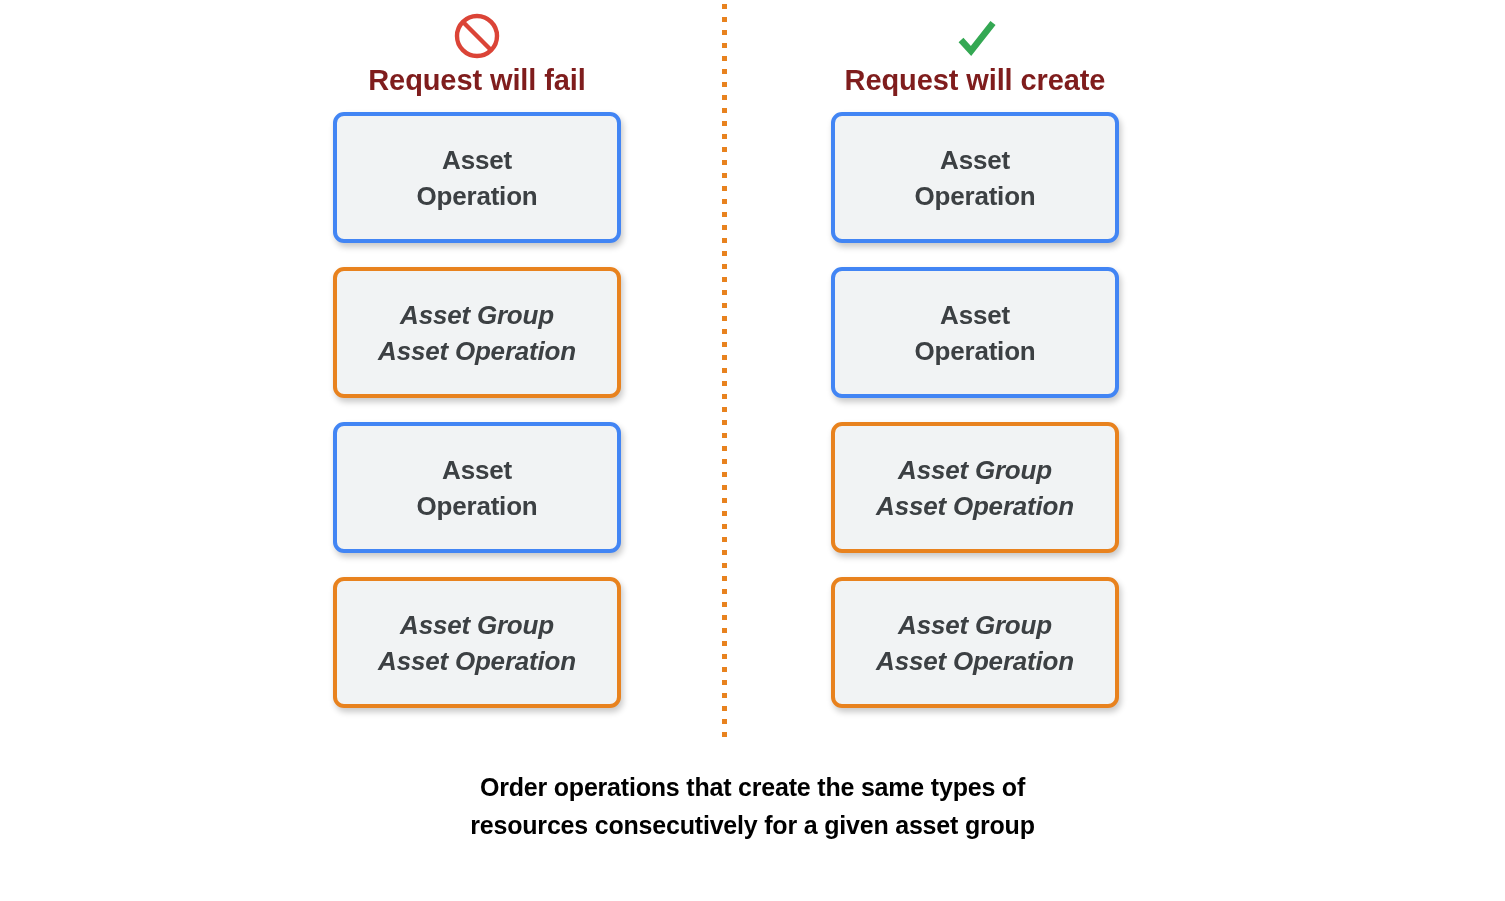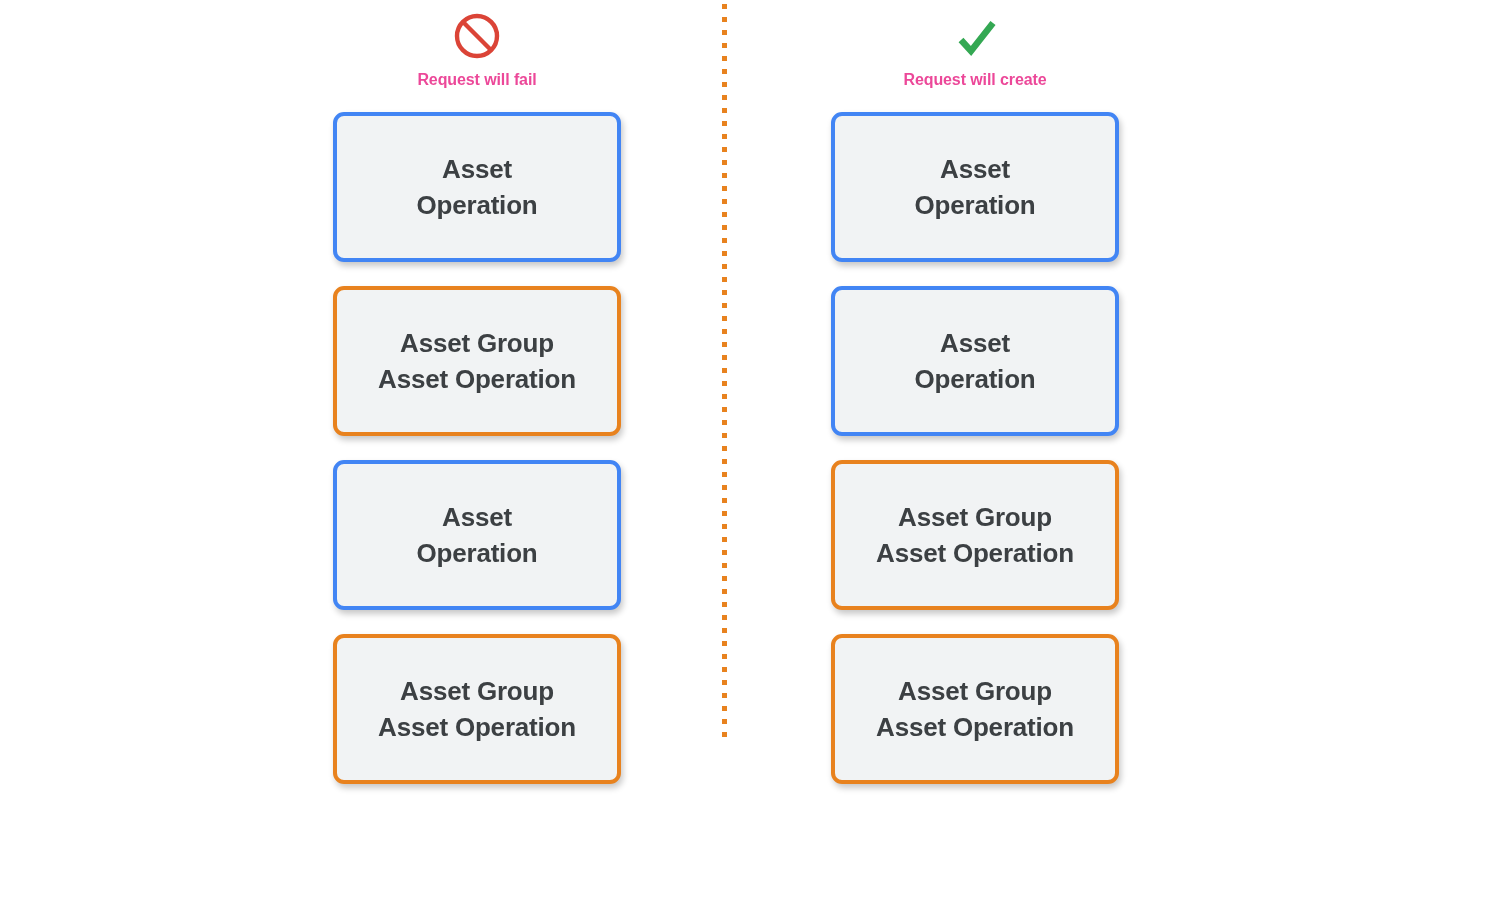--- a/index.html
+++ b/index.html
@@ -56,54 +56,54 @@
   }
 
   .status-icon {
     display: block;
     margin: 0 auto 2px auto;
     height: 54px;
     width: 60px;
   }
 
   .col-title {
-    font-size: 16px;
+    font-size: 29px;
     font-weight: bold;
-    color: #ec4899;
+    color: #7f1d1d;
     letter-spacing: -0.1px;
     line-height: 28px;
     white-space: nowrap;
   }
 
   
   .box-stack {
     position: absolute;
     top: 112px;
     left: 6px;
     width: 288px;
   }
 
   .op-box {
     position: relative;
     box-sizing: border-box;
     width: 288px;
-    height: 150px;
+    height: 131px;
     margin-bottom: 24px;
     border-radius: 11px;
     border: 4px solid #000000;
     background: #F1F3F4;
     display: flex;
     align-items: center;
     justify-content: center;
     box-shadow: 2px 4px 6px rgba(0,0,0,0.22);
   }
   .op-box:last-child { margin-bottom: 0; }
 
   .op-box.kind-asset        { border-color: #4285F4; }
-  .op-box.kind-asset-group  { border-color: #E8821E; }
+  .op-box.kind-asset-group  { border-color: #E8821E; font-style: italic; }
 
   .op-label {
     font-size: 26px;
     font-weight: bold;
     color: #3C4043;
     line-height: 36px;
     text-align: center;
     letter-spacing: -0.2px;
     white-space: pre-line;
   }
@@ -182,14 +182,16 @@
         <div class="op-label">Asset Group
 Asset Operation</div>
       </div>
       <div class="op-box kind-asset-group">
         <div class="op-label">Asset Group
 Asset Operation</div>
       </div>
     </div>
   </div>
 
+  <div class="caption">Order operations that create the same types of
+resources consecutively for a given asset group</div>
 
 </div>
 
 </body></html>

